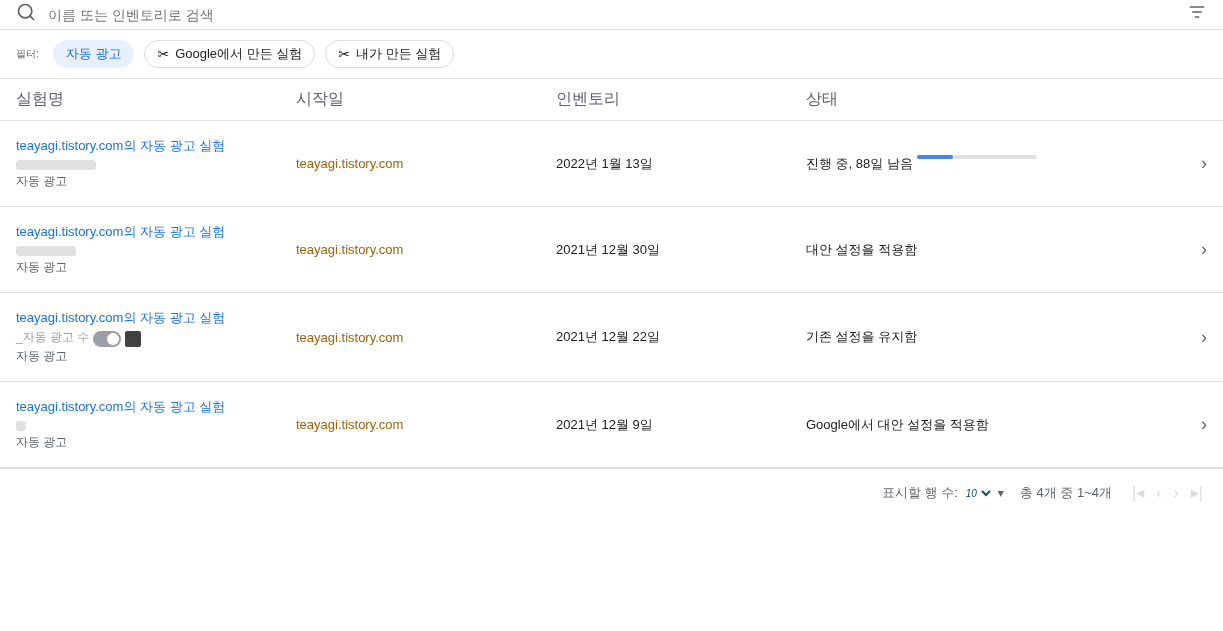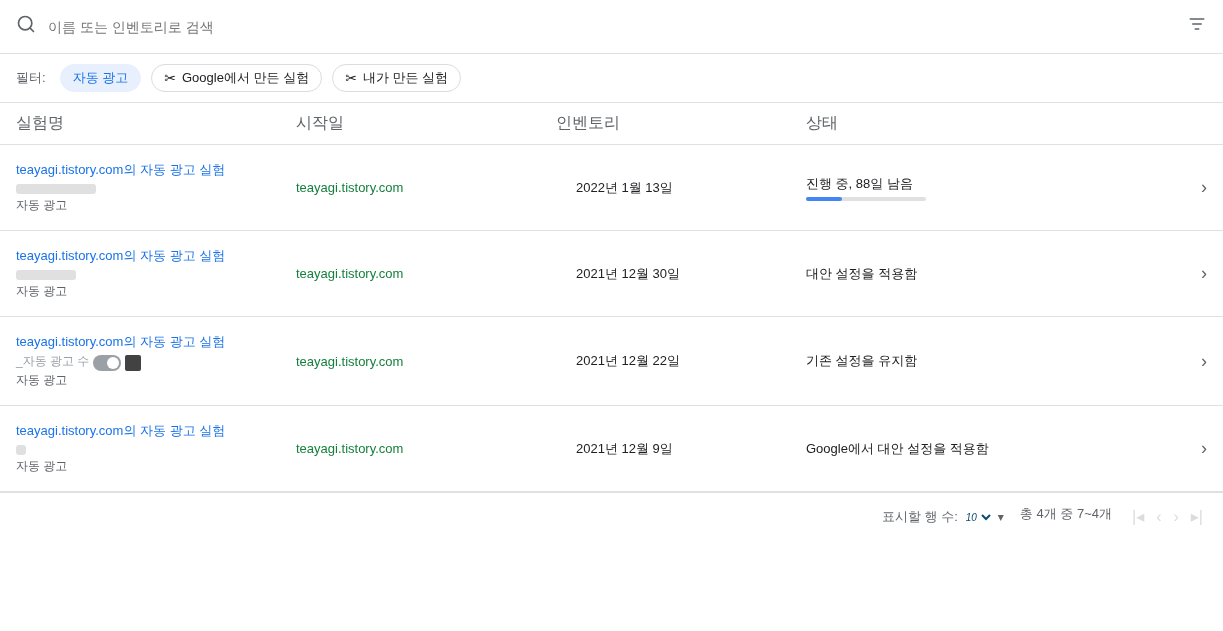--- a/index.html
+++ b/index.html
@@ -7,21 +7,21 @@
       font-family: 'Google Sans', Arial, sans-serif;
       font-size: 14px;
       color: #202124;
       background: #fff;
     }
 
     
     .search-bar {
       display: flex;
       align-items: center;
-      padding: 14px 16px;
+      padding: 2px 16px;
       border-bottom: 1px solid #e0e0e0;
       background: #fff;
     }
     .search-icon-wrap {
       color: #5f6368;
       margin-right: 12px;
       font-size: 18px;
     }
     .search-input {
       flex: 1;
@@ -41,21 +41,21 @@
     .filter-bar {
       display: flex;
       align-items: center;
       padding: 10px 16px;
       border-bottom: 1px solid #e0e0e0;
       gap: 10px;
     }
     .filter-label {
       color: #5f6368;
       margin-right: 4px;
-      font-size: 13px;
+      font-size: 10px;
     }
     .filter-chip {
       display: flex;
       align-items: center;
       border: 1px solid #dadce0;
       border-radius: 16px;
       padding: 4px 12px;
       font-size: 13px;
       cursor: pointer;
       background: #fff;
@@ -102,30 +102,29 @@
       font-size: 12px;
       color: #9aa0a6;
       margin-bottom: 2px;
     }
     .exp-tag {
       font-size: 12px;
       color: #5f6368;
     }
     .inventory-text {
       font-size: 13px;
-      color: #15803d;
+      color: #a16207;
     }
     .start-date {
       font-size: 13px;
       color: #202124;
-      margin-left: 20px;
     }
     .status-wrap {
       display: flex;
-      flex-direction: column;
+      flex-direction: row;
       gap: 4px;
     }
     .status-text {
       font-size: 13px;
       color: #202124;
     }
     .progress-bar-bg {
       width: 120px;
       height: 4px;
       background: #e0e0e0;
@@ -178,20 +177,21 @@
     .dark-square {
       width: 16px;
       height: 16px;
       background: #424242;
       border-radius: 2px;
     }
 
     
     .pagination-bar {
       display: flex;
+      align-items: center;
       justify-content: flex-end;
       padding: 12px 16px;
       gap: 16px;
       font-size: 13px;
       color: #5f6368;
       border-top: 1px solid #e0e0e0;
     }
     .rows-per-page {
       display: flex;
       align-items: center;
@@ -348,20 +348,20 @@
 <div class="pagination-bar">
   <div class="rows-per-page">
     <span>표시할 행 수:</span>
     <select class="rows-select">
       <option value="10">10</option>
       <option value="25">25</option>
       <option value="50">50</option>
     </select>
     <span style="font-size:12px;color:#5f6368;">▾</span>
   </div>
-  <span class="pagination-info">총 4개 중 7~4개</span>
+  <span class="pagination-info">총 4개 중 1~4개</span>
   <div class="pagination-buttons">
     <button class="page-btn disabled">|◂</button>
     <button class="page-btn disabled">‹</button>
     <button class="page-btn disabled">›</button>
     <button class="page-btn disabled">▸|</button>
   </div>
 </div>
 
 </body></html>

